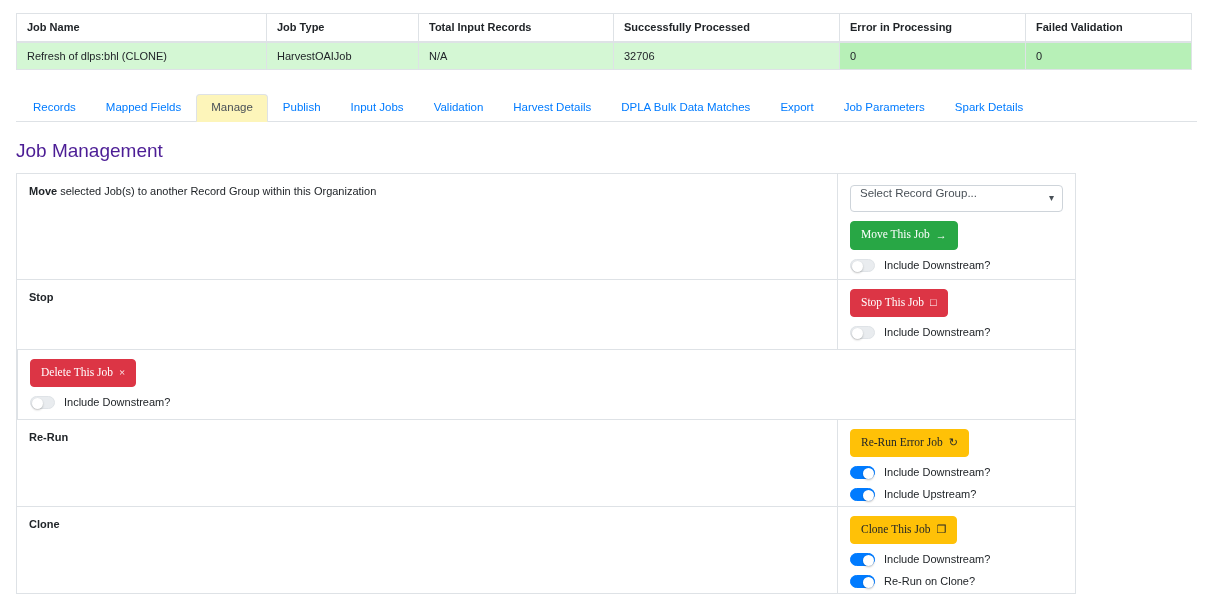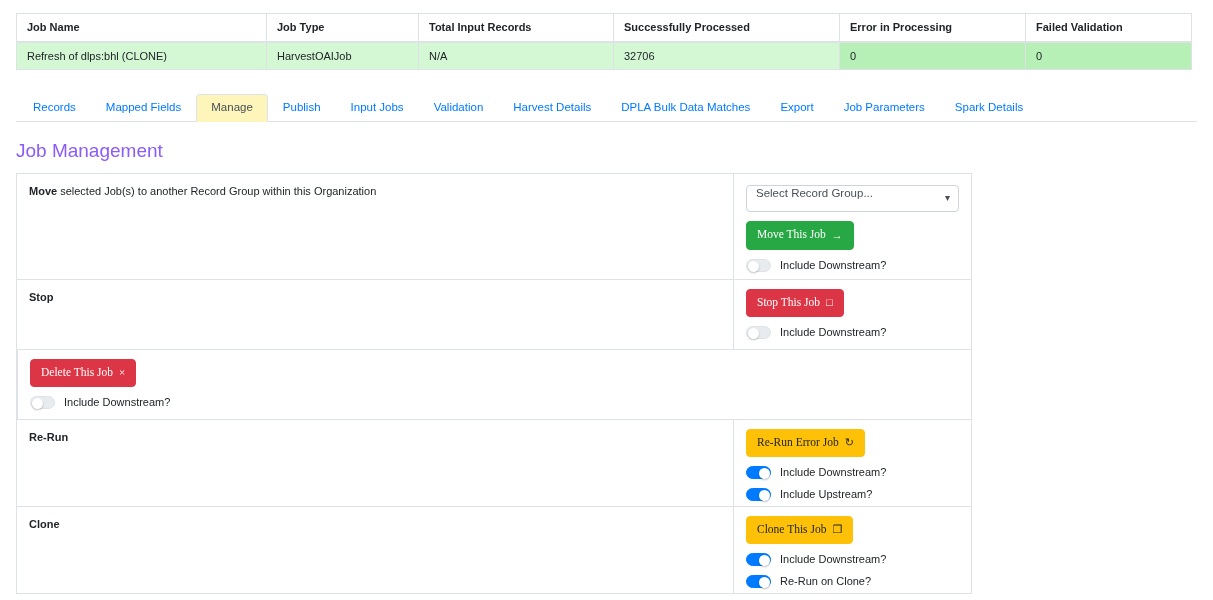--- a/index.html
+++ b/index.html
@@ -89,28 +89,28 @@
     color: #495057;
     border-color: #dee2e6 #dee2e6 #fdf5ba;
     text-decoration: none;
     cursor: default;
   }
 
   
   .page-title {
     font-size: 19px;
     font-weight: normal;
-    color: #8b5cf6;
+    color: #4c1d95;
     margin: 18px 0 10px 0;
     line-height: 1.2;
   }
 
   
   .manage-panel {
-    width: 956px;
+    width: 1060px;
     border: 1px solid #dee2e6;
     background: #ffffff;
   }
   .manage-row {
     display: flex;
     border-bottom: 1px solid #dee2e6;
     min-height: 70px;
   }
   .manage-row:last-child { border-bottom: none; }
 

